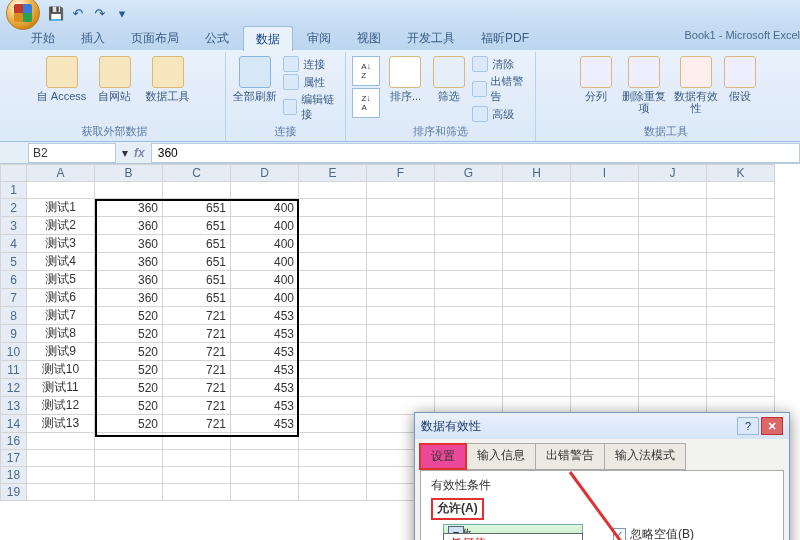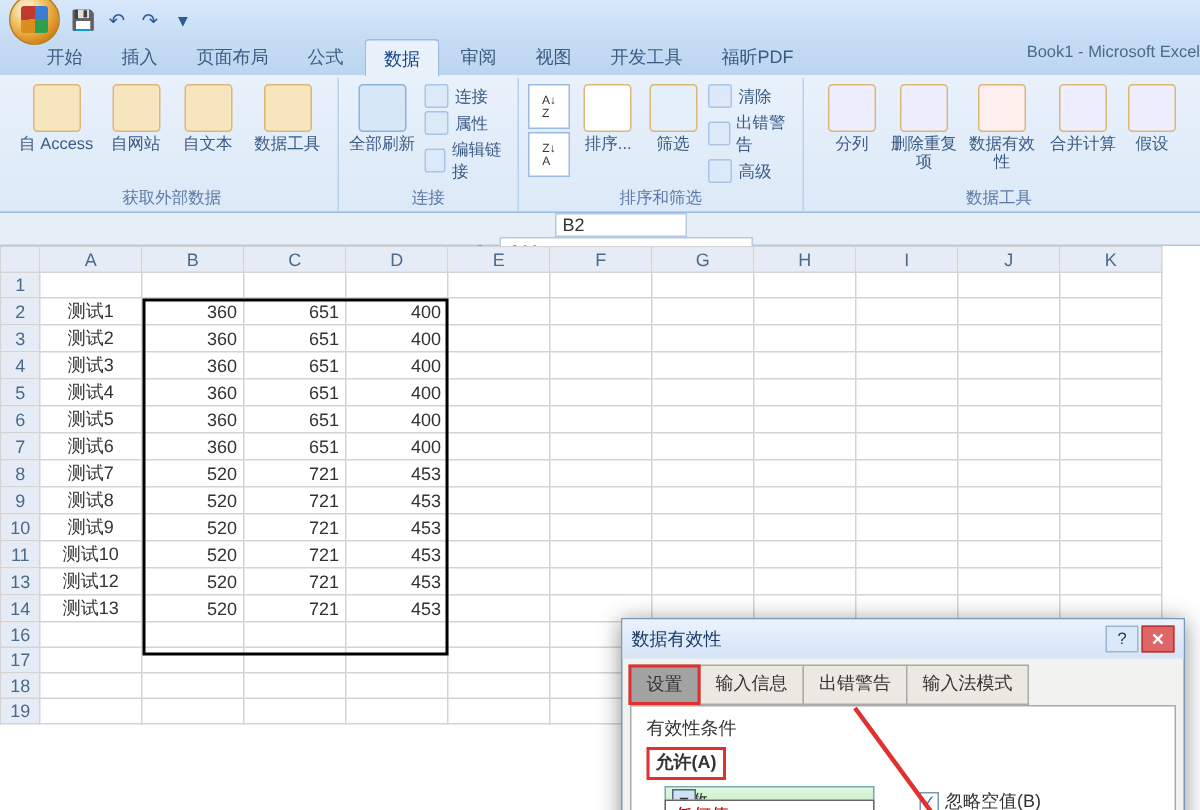--- a/index.html
+++ b/index.html
@@ -26,21 +26,21 @@
   .bigbtn { display:flex; flex-direction:column; align-items:center; gap:2px; width:52px; padding-top:2px; cursor:pointer;}
   .bigbtn .ico { width:32px; height:32px; background:#f6e5bd; border:1px solid #d9b878; border-radius:3px; position:relative;}
   .bigbtn .lbl { font-size:11px; color:#3a5b85; text-align:center; line-height:12px;}
   .smallstack { display:flex; flex-direction:column; gap:2px; margin-top:2px;}
   .smallbtn { display:flex; align-items:center; gap:4px; font-size:11px; color:#3a5b85; cursor:pointer;}
   .smallbtn .si { width:16px; height:16px; background:#dce9f8; border:1px solid #a8c5e6; border-radius:2px;}
 
   .sortico { width:28px; height:30px; border:1px solid #9bbce0; background:#fff; display:flex; flex-direction:column; font-size:8px; align-items:center; justify-content:center; cursor:pointer;}
 
   
-  .fbar { height:22px; background:#e6eef8; display:flex; align-items:center; border-bottom:1px solid #b5c9e0;flex-direction:column;}
+  .fbar { height:22px; background:#e6eef8; display:flex; align-items:center; border-bottom:1px solid #b5c9e0;}
   .namebox { width:88px; height:20px; background:#fff; border:1px solid #b5c9e0; margin-left:28px; padding:0 4px; font-size:12px; color:#333;}
   .fxrow { display:flex; align-items:center; gap:6px; margin-left:6px; flex:1;}
   .fxico { font-style:italic; color:#88a; font-weight:bold;}
   .fxinput { flex:1; height:20px; border:1px solid #b5c9e0; background:#fff; padding:0 6px; font-size:12px;}
 
   
   .sheet { background:#fff; position:relative; }
   table.grid { border-collapse:collapse; table-layout:fixed; }
   table.grid th, table.grid td { border:1px solid #d4d4d4; height:17px; font-size:12px; padding:0 4px; overflow:hidden; white-space:nowrap; text-align:right;}
   table.grid th { background:#e6ecf5; color:#4a6a8a; text-align:center; font-weight:normal;}
@@ -50,21 +50,21 @@
   .selrange { position:absolute; border:2px solid #000; pointer-events:none;}
 
   
   .dialog { position:absolute; left:414px; top:248px; width:376px; height:278px; background:#f2f2f0; border:1px solid #7a98b8; box-shadow:0 2px 14px rgba(0,0,0,.45); font-size:12px;}
   .dlg-title { height:26px; background:linear-gradient(#eaf2fc,#d5e4f6); display:flex; align-items:center; padding:0 6px; color:#1a3a6a;}
   .dlg-title .t { flex:1; font-size:12px;}
   .dlg-title .wbtn { width:22px; height:18px; margin-left:2px; border:1px solid #9bb7d8; background:#dbe8f8; display:flex; align-items:center; justify-content:center; font-size:11px; cursor:pointer;}
   .dlg-title .close { background:#d66; color:#fff; border-color:#b33; font-weight:bold;}
   .dlg-tabs { display:flex; padding:4px 4px 0; gap:0;}
   .dtab { padding:3px 10px; border:1px solid #aaa; background:#ece9e2; margin-right:-1px; cursor:pointer; color:#333;}
-  .dtab.active { background:#a3a3a3; border-bottom-color:#fff; position:relative;}
+  .dtab.active { background:#ec4899; border-bottom-color:#fff; position:relative;}
   .dtab.hi { border:2px solid #e03030;}
   .dlg-body { background:#fff; margin:0 5px 5px; border:1px solid #aaa; height:198px; padding:6px 10px; position:relative;}
   .fieldset-lbl { font-size:12px; color:#333; margin-bottom:4px;}
   .allowlbl { border:2px solid #e03030; display:inline-block; padding:0 4px 1px;font-weight:bold;}
   .combo { width:140px; height:20px; border:1px solid #7aa; background:linear-gradient(#dff7df,#bfeabf); display:flex; align-items:center; padding:0 4px; justify-content:space-between;}
   .combo .arrow{ width:16px; height:16px; border:1px solid #567; background:#cfe1f4; display:flex; align-items:center; justify-content:center;}
   .dropdown { position:absolute; left:22px; top:62px; width:140px; background:#fff; border:1px solid #666;}
   .dropdown div { padding:1px 6px; cursor:pointer;}
   .chk { display:flex; align-items:center; gap:4px;}
   .chkbox { width:13px; height:13px; border:1px solid #7a98b8; background:#fff; display:flex; align-items:center; justify-content:center; font-size:10px; color:#2a63c8;}
@@ -103,24 +103,20 @@
 <div class="ribbon">
   <div class="group" style="width:222px">
     <div class="items">
       <div class="bigbtn">
           <div class="ico"></div>
           <div class="lbl">自 Access</div>
         </div>
       <div class="bigbtn" style="width:42px">
           <div class="ico"></div>
           <div class="lbl">自网站</div>
-        </div>
-      <div class="bigbtn" style="width:42px">
-          <div class="ico"></div>
-          <div class="lbl">自文本</div>
         </div>
       <div class="bigbtn">
           <div class="ico"></div>
           <div class="lbl">数据工具</div>
         </div>
     </div>
     <div class="label">获取外部数据</div>
   </div>
 
   <div class="group" style="width:120px">
@@ -186,24 +182,20 @@
           <div class="lbl">分列</div>
         </div>
       <div class="bigbtn" style="width:46px">
           <div class="ico" style="background:#eef"></div>
           <div class="lbl">删除重复项</div>
         </div>
       <div class="bigbtn" style="width:46px">
           <div class="ico" style="background:#fee"></div>
           <div class="lbl">数据有效性</div>
         </div>
-      <div class="bigbtn" style="width:50px">
-          <div class="ico" style="background:#eef"></div>
-          <div class="lbl">合并计算</div>
-        </div>
       <div class="bigbtn" style="width:30px">
           <div class="ico" style="background:#eef"></div>
           <div class="lbl">假设</div>
         </div>
     </div>
     <div class="label">数据工具</div>
   </div>
 </div>
 
 <div class="fbar">
@@ -380,20 +372,34 @@
           <td>453</td>
           <td></td>
           <td></td>
           <td></td>
           <td></td>
           <td></td>
           <td></td>
           <td></td>
         </tr>
         <tr>
+          <th class="rowh">12</th>
+          <td class="textcell">测试11</td>
+          <td>520</td>
+          <td>721</td>
+          <td>453</td>
+          <td></td>
+          <td></td>
+          <td></td>
+          <td></td>
+          <td></td>
+          <td></td>
+          <td></td>
+        </tr>
+        <tr>
           <th class="rowh">13</th>
           <td class="textcell">测试12</td>
           <td>520</td>
           <td>721</td>
           <td>453</td>
           <td></td>
           <td></td>
           <td></td>
           <td></td>
           <td></td>

